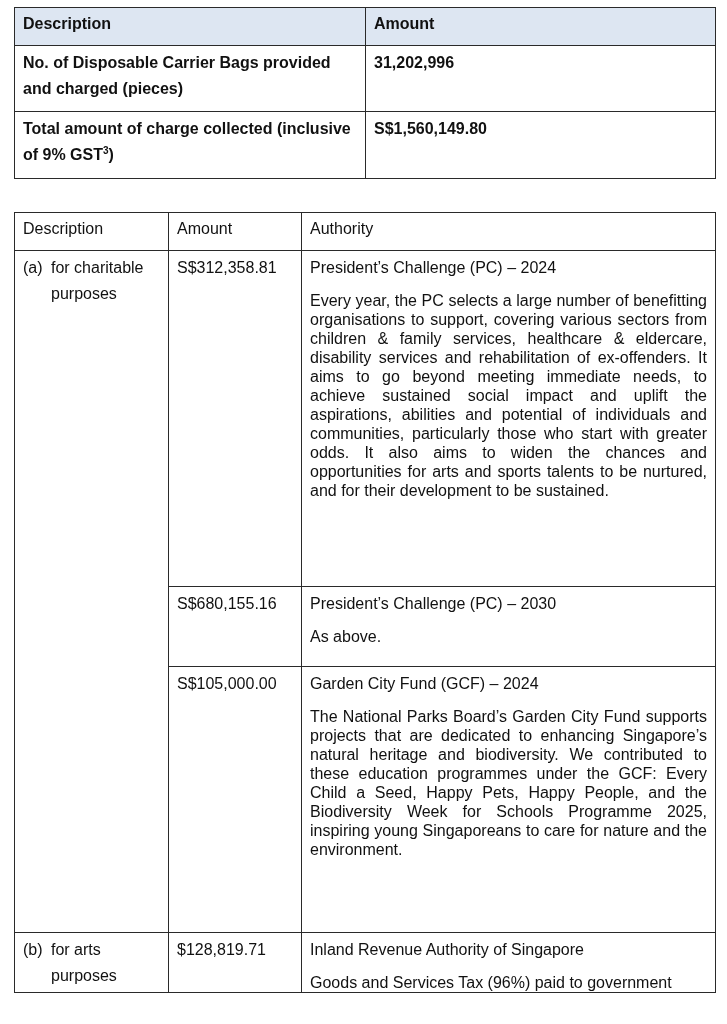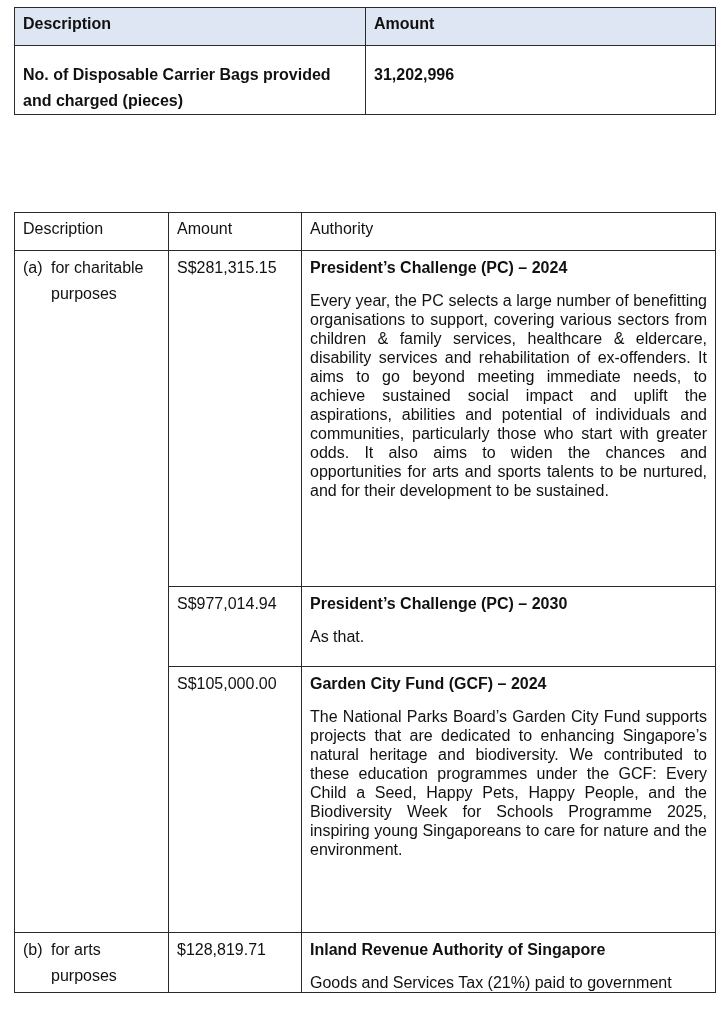--- a/index.html
+++ b/index.html
@@ -2,97 +2,101 @@
 <html><head>
 <meta charset="utf-8">
 <style>
   html, body { margin: 0; padding: 0; background: #ffffff; }
   body { width: 727px; height: 1024px; position: relative; overflow: hidden;
          font-family: "Liberation Sans", sans-serif; color: #111; }
   table { border-collapse: collapse; position: absolute; left: 14px; width: 702px; }
   td, th { border: 1.5px solid #2a2a2a; vertical-align: top; text-align: left; padding: 0; margin-top: 16px; }
   #t1 { top: 7px; }
   #t1 th { background: #dde6f2; font-weight: bold; font-size: 16px; height: 38px; padding: 7px 8px 0 8px; box-sizing: border-box; }
-  #t1 td { font-weight: bold; font-size: 16px; line-height: 26px; padding: 16px 8px 0 8px; box-sizing: border-box; }
+  #t1 td { font-weight: bold; font-size: 16px; line-height: 26px; padding: 4px 8px 0 8px; box-sizing: border-box; }
   #t1 .c1 { width: 351px; }
   #t1 .r2 { height: 66px; }
   #t1 .r3 { height: 67px; }
   #t1 sup { font-size: 10px; line-height: 0; }
 
   #t2 { top: 212px; }
   #t2 th { font-weight: normal; font-size: 16px; height: 38px; padding: 7px 8px 0 8px; box-sizing: border-box; }
   #t2 td { font-size: 16px; line-height: 26px; padding: 4px 8px 0 8px; box-sizing: border-box; }
   #t2 .c1 { width: 154px; }
   #t2 .c2 { width: 133px; }
   .desc { display: flex; }
   .desc .lbl { width: 28px; flex: none; }
-  .recip-title { font-weight: bold; margin: 0 0 10px 0; }
+  .recip-title { font-weight: normal; margin: 0 0 10px 0; }
   .recip-body { margin: 0; text-align: justify; line-height: 19px; }
   .rowA1 { height: 336px; }
   .rowA2 { height: 80px; }
   .rowA3 { height: 266px; }
   .rowB { height: 52px; }
 </style>
 </head>
 <body>
 
 <table id="t1">
   <tbody>
       <tr>
     <th class="c1">Description</th>
     <th>Amount</th>
   </tr>
   <tr class="r2">
     <td class="c1">No. of Disposable Carrier Bags provided and charged (pieces)</td>
     <td>31,202,996</td>
   </tr>
+  <tr class="r3">
+    <td class="c1"><span>Total amount of charge collected (inclusive of 9% GST</span><sup>3</sup><span>)</span></td>
+    <td>S$1,560,149.80</td>
+  </tr>
 </tbody>
   </table>
 
 <table id="t2">
   <tbody>
       <tr>
     <th class="c1">Description</th>
     <th class="c2">Amount</th>
     <th>Authority</th>
   </tr>
   <tr class="rowA1">
     <td class="c1" rowspan="3">
       <div class="desc">
             <span class="lbl">(a)</span>
             <span>for charitable purposes</span>
           </div>
     </td>
-    <td class="c2">S$281,315.15</td>
+    <td class="c2">S$312,358.81</td>
     <td>
       <p class="recip-title">President’s Challenge (PC) – 2024</p>
       <p class="recip-body">Every year, the PC selects a large number of benefitting organisations to support, covering various sectors from children &amp; family services, healthcare &amp; eldercare, disability services and rehabilitation of ex-offenders. It aims to go beyond meeting immediate needs, to achieve sustained social impact and uplift the aspirations, abilities and potential of individuals and communities, particularly those who start with greater odds. It also aims to widen the chances and opportunities for arts and sports talents to be nurtured, and for their development to be sustained.</p>
     </td>
   </tr>
   <tr class="rowA2">
-    <td class="c2">S$977,014.94</td>
+    <td class="c2">S$680,155.16</td>
     <td>
       <p class="recip-title">President’s Challenge (PC) – 2030</p>
-      <p class="recip-body">As that.</p>
+      <p class="recip-body">As above.</p>
     </td>
   </tr>
   <tr class="rowA3">
     <td class="c2">S$105,000.00</td>
     <td>
       <p class="recip-title">Garden City Fund (GCF) – 2024</p>
       <p class="recip-body">The National Parks Board’s Garden City Fund supports projects that are dedicated to enhancing Singapore’s natural heritage and biodiversity. We contributed to these education programmes under the GCF: Every Child a Seed, Happy Pets, Happy People, and the Biodiversity Week for Schools Programme 2025, inspiring young Singaporeans to care for nature and the environment.</p>
     </td>
   </tr>
   <tr class="rowB">
     <td class="c1">
       <div class="desc">
             <span class="lbl">(b)</span>
             <span>for arts purposes</span>
           </div>
     </td>
     <td class="c2">$128,819.71</td>
     <td>
       <p class="recip-title">Inland Revenue Authority of Singapore</p>
-      <p class="recip-body">Goods and Services Tax (21%) paid to government</p>
+      <p class="recip-body">Goods and Services Tax (96%) paid to government</p>
     </td>
   </tr>
 </tbody>
   </table>
 
 </body></html>

